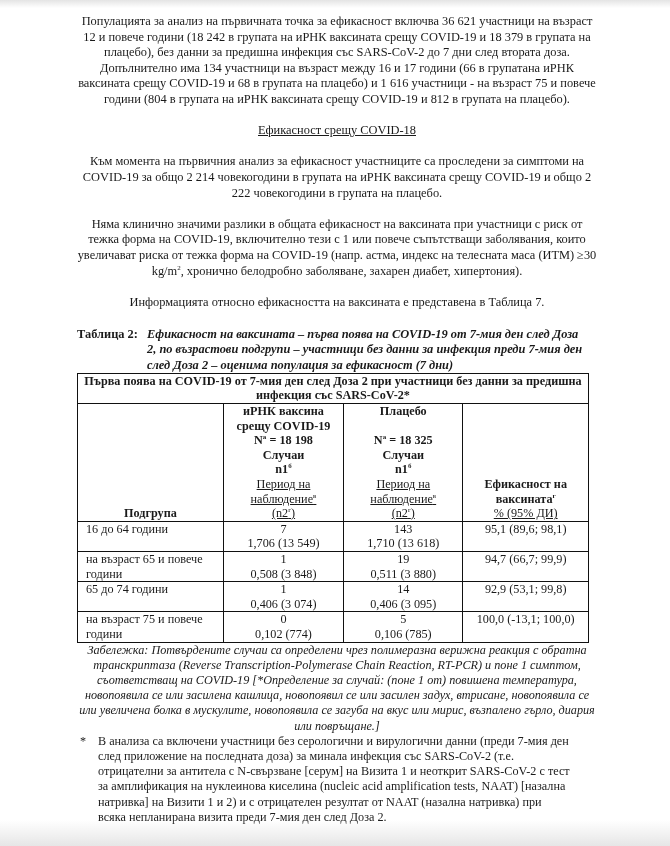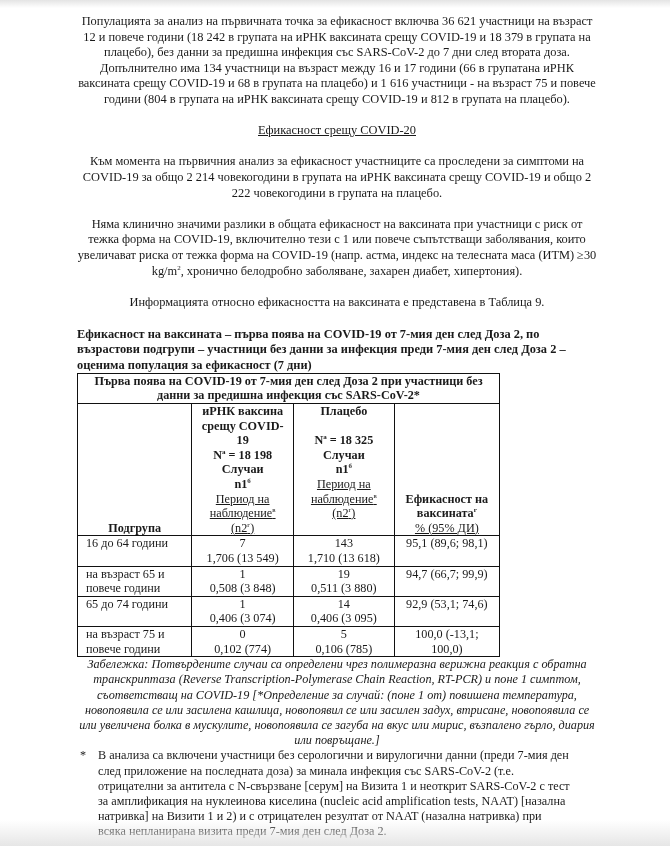--- a/index.html
+++ b/index.html
@@ -23,24 +23,24 @@
   }
   p { margin: 0; text-align: center; }
   .para { margin-bottom: 15.6px; }
   .heading-u { text-decoration: underline; margin-bottom: 15.6px; }
   sup { font-size: 7px; line-height: 0; vertical-align: super; }
 
   .table-caption {
     display: flex; font-weight: bold; margin-top: 17px; line-height: 15.2px;
   }
   .table-caption .cap-label { width: 70px; flex: none; }
-  .table-caption .cap-text { flex: 1; padding-right: 10px; }
+  .table-caption .cap-text { flex: 1; padding-right: 10px; font-style: italic; }
 
   table.data {
-    width: 423px; border-collapse: collapse; margin-top: 0;
+    width: 512px; border-collapse: collapse; margin-top: 0;
     font-size: 12.2px; line-height: 14.6px;
   }
   table.data td, table.data th {
     border: 1.4px solid #111; padding: 0 4px; text-align: center; vertical-align: top;
   }
   table.data th { font-weight: bold; }
   .col1 { width: 137px; }
   .col2 { width: 113px; }
   .col3 { width: 112px; }
   .col4 { width: 118px; }
@@ -58,29 +58,30 @@
 </style>
 </head>
 <body>
 
 <div class="top-shade"></div>
 
 <div class="page">
 
   <p class="para">Популацията за анализ на първичната точка за ефикасност включва 36 621 участници на възраст 12 и повече години (18 242 в групата на иРНК ваксината срещу COVID-19 и 18 379 в групата на плацебо), без данни за предишна инфекция със SARS-CoV-2 до 7 дни след втората доза. Допълнително има 134 участници на възраст между 16 и 17 години (66 в групатана иРНК ваксината срещу COVID-19 и 68 в групата на плацебо) и 1 616 участници - на възраст 75 и повече години (804 в групата на иРНК ваксината срещу COVID-19 и 812 в групата на плацебо).</p>
 
-  <p class="heading-u">Ефикасност срещу COVID-20</p>
+  <p class="heading-u">Ефикасност срещу COVID-18</p>
 
   <p class="para">Към момента на първичния анализ за ефикасност участниците са проследени за симптоми на COVID-19 за общо 2 214 човекогодини в групата на иРНК ваксината срещу COVID-19 и общо 2 222 човекогодини в групата на плацебо.</p>
 
   <p class="para"><span>Няма клинично значими разлики в общата ефикасност на ваксината при участници с риск от тежка форма на COVID-19, включително тези с 1 или повече съпътстващи заболявания, които увеличават риска от тежка форма на COVID-19 (напр. астма, индекс на телесната маса (ИТМ) ≥30 kg/m</span><sup>2</sup><span>, хронично белодробно заболяване, захарен диабет, хипертония).</span></p>
 
-  <p>Информацията относно ефикасността на ваксината е представена в Таблица 9.</p>
+  <p>Информацията относно ефикасността на ваксината е представена в Таблица 7.</p>
 
   <div class="table-caption">
+    <div class="cap-label">Таблица 2:</div>
     <div class="cap-text">Ефикасност на ваксината – първа поява на COVID-19 от 7-мия ден след Доза 2, по възрастови подгрупи – участници без данни за инфекция преди 7-мия ден след Доза 2 – оценима популация за ефикасност (7 дни)</div>
   </div>
 
   <table class="data">
     <colgroup>
       <col class="col1">
         <col class="col2">
         <col class="col3">
         <col class="col4">
     </colgroup>
@@ -150,21 +151,21 @@
           <td class="subgroup-cell"><span class="val-line" style="display: inline;">65 до 74 години</span><sup></sup></td>
           <td>
             <span class="val-line">1</span>
             <span class="val-line">0,406 (3 074)</span>
           </td>
           <td>
             <span class="val-line">14</span>
             <span class="val-line">0,406 (3 095)</span>
           </td>
           <td>
-            <span class="val-line">92,9 (53,1; 74,6)</span>
+            <span class="val-line">92,9 (53,1; 99,8)</span>
           </td>
         </tr>
         <tr>
           <td class="subgroup-cell"><span class="val-line" style="display: inline;">на възраст 75 и повече години</span><sup></sup></td>
           <td>
             <span class="val-line">0</span>
             <span class="val-line">0,102 (774)</span>
           </td>
           <td>
             <span class="val-line">5</span>

